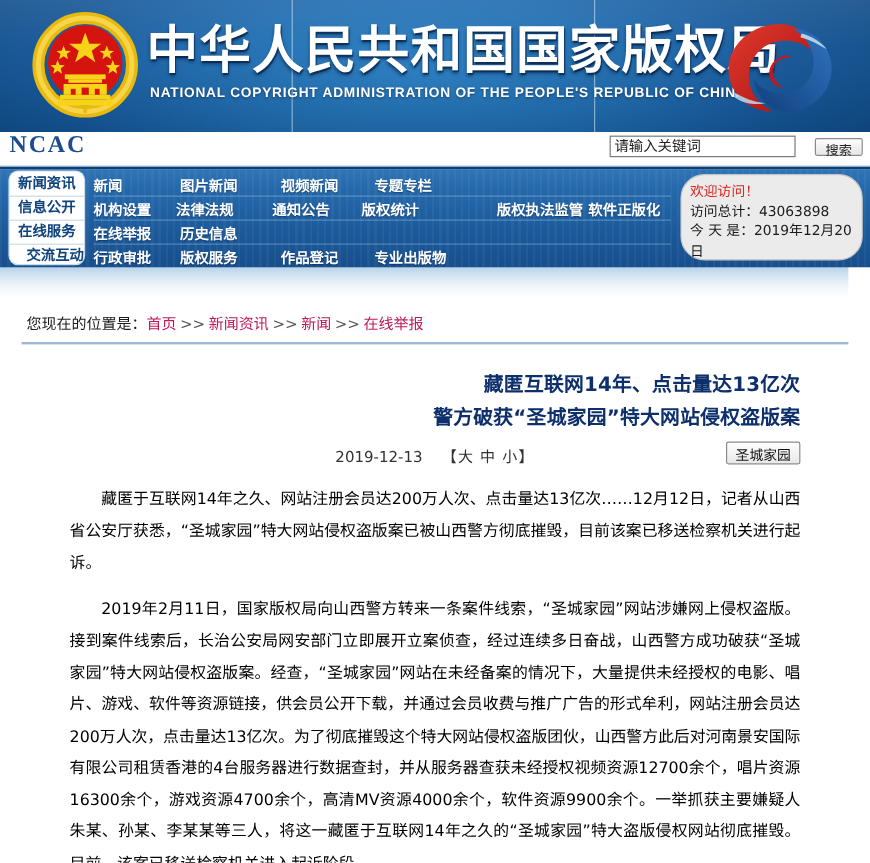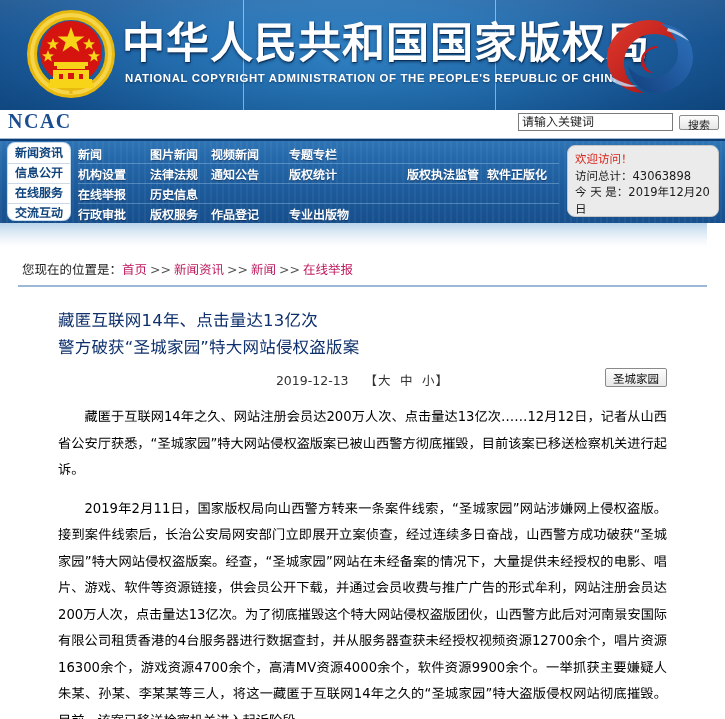--- a/index.html
+++ b/index.html
@@ -105,21 +105,21 @@
     font-weight: bold;
     color: #1b4d8f;
     letter-spacing: 1.5px;
   }
   .search-wrap {
     position: absolute;
     right: 6px;
     top: 3px;
     display: flex;
     align-items: center;
-    gap: 6px;
+    gap: 16px;
   }
   .search-input {
     width: 155px;
     height: 18px;
     border: 1px solid #7a7a7a;
     background: #fff;
     font-family: "DejaVu Sans", sans-serif;
     font-size: 12px;
     color: #222;
     padding: 0 3px;
@@ -176,21 +176,21 @@
     line-height: 19px;
     text-align: center;
     font-family: "DejaVu Sans", sans-serif;
     font-size: 12px;
     font-weight: bold;
     color: #10447c;
     letter-spacing: 0px;
     cursor: pointer;
     border-bottom: 1px solid #cdd9e6;
   }
-  .nav-left .cat:last-child { border-bottom: none; }
+  .nav-left .cat:last-child { border-bottom: none; text-align: right; }
 
   .nav-rows {
     position: absolute;
     left: 78px;
     top: 3px;
     right: 166px;
   }
   .nav-row {
     display: flex;
     align-items: center;
@@ -203,36 +203,36 @@
     font-family: "DejaVu Sans", sans-serif;
     font-size: 12px;
     font-weight: bold;
     color: #ffffff;
     text-decoration: none;
     white-space: nowrap;
     cursor: pointer;
     text-shadow: 0 1px 1px rgba(0,20,50,0.45);
   }
   .nav-row a.c0 { width: 72px; }
-  .nav-row a.c1 { width: 61px; }
+  .nav-row a.c1 { width: 84px; }
   .nav-row a.c2 { width: 78px; }
   .nav-row a.c3 { width: 118px; }
   .nav-row a.c4 { width: 80px; }
   .nav-row a.c5 { width: 72px; }
 
   
   .visitor {
     position: absolute;
     right: 6px;
     top: 4px;
     width: 152px;
     height: 72px;
     background: #ebebeb;
     border: 1px solid #c7c7c7;
-    border-radius: 8px;
+    border-radius: 20px;
     box-sizing: border-box;
     padding: 5px 7px 0 7px;
     font-family: "DejaVu Sans", sans-serif;
     font-size: 11.5px;
     color: #1a1a1a;
     line-height: 16.5px;
   }
   .visitor .welcome { color: #d9261c; }
 
   
@@ -276,39 +276,39 @@
     background: #9bb9d6;
   }
 
   
   .article {
     width: 725px;
     box-sizing: border-box;
     padding: 14px 58px 0 58px;
   }
   .art-title {
-    text-align: left;
+    text-align: right;
     font-family: "DejaVu Sans", sans-serif;
     font-size: 16.5px;
-    font-weight: normal;
+    font-weight: bold;
     color: #0d2f6b;
     line-height: 27px;
     letter-spacing: 0.2px;
   }
   .art-meta {
     position: relative;
     margin-top: 9px;
     height: 22px;
     text-align: center;
     font-family: "DejaVu Sans", sans-serif;
     font-size: 12.5px;
     color: #333333;
   }
   .art-meta .date { margin-right: 12px; }
-  .art-meta .sizes { letter-spacing: 1px; cursor: pointer; font-family: Liberation Mono, monospace; }
+  .art-meta .sizes { letter-spacing: 1px; cursor: pointer; }
   .print-btn {
     position: absolute;
     right: 0px;
     top: -2px;
     height: 19px;
     border: 1px solid #8a8a8a;
     border-radius: 2px;
     background: linear-gradient(180deg, #fdfdfd 0%, #e8e8e8 100%);
     font-family: "DejaVu Sans", sans-serif;
     font-size: 11.5px;

